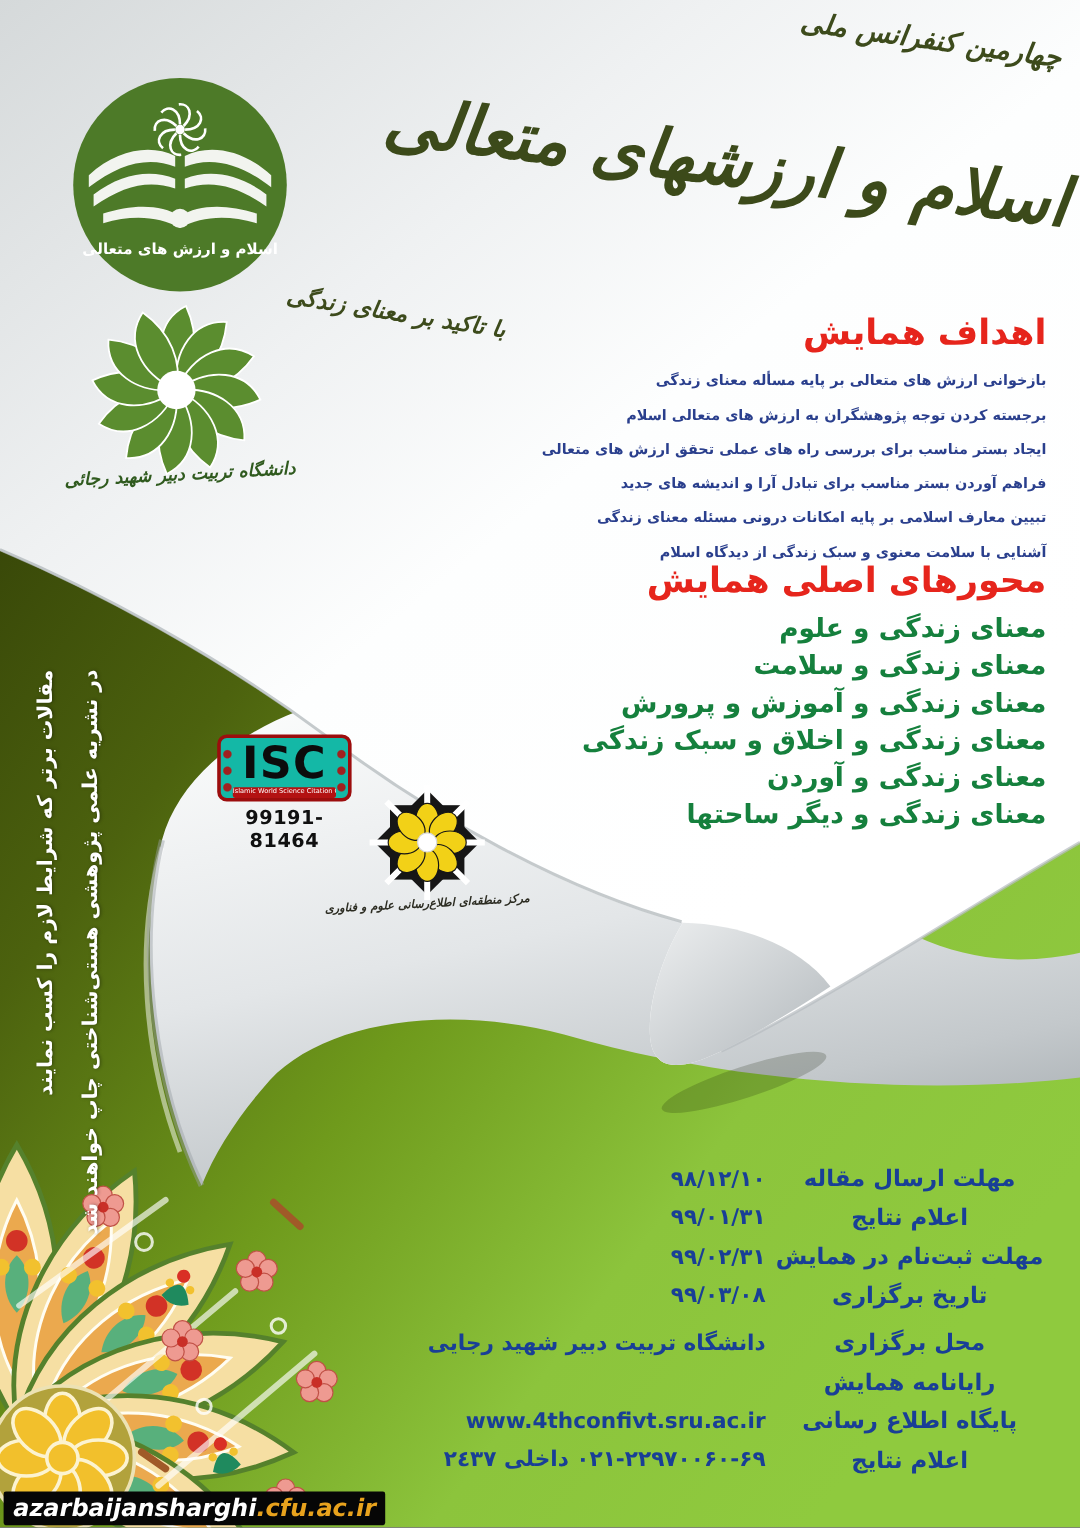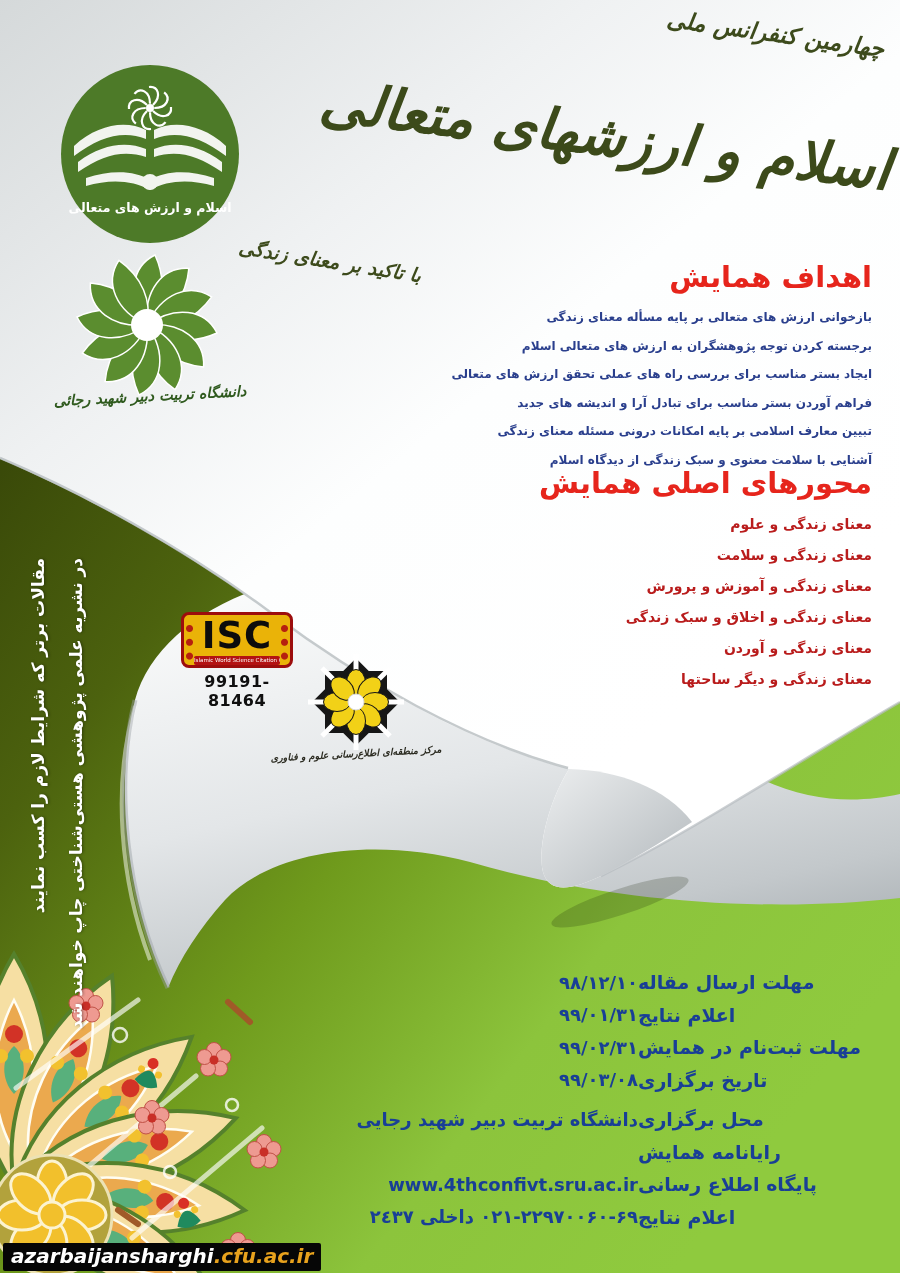--- a/index.html
+++ b/index.html
@@ -24,25 +24,25 @@
   .logo-univ-caption{top:388px;left:30px;width:240px;text-align:center;font-size:14.5px;
     font-weight:bold;font-style:italic;color:#2f5a1e;direction:rtl;transform:rotate(-3deg);}
 
   
   .section{right:28px;width:530px;direction:rtl;text-align:right;}
   .goals{top:260px;}
   .themes{top:466px;text-align:right;}
   .section-heading{color:#e6251c;font-size:29px;font-weight:bold;margin:0 0 9px 0;
     text-shadow:0 0 7px rgba(255,255,255,.95),0 0 2px rgba(255,255,255,.9);}
   .goal-line{font-size:12px;font-weight:bold;color:#2a3f8d;line-height:28.5px;}
-  .theme-line{font-size:14px;font-weight:bold;color:#b91c1c;line-height:31px;}
+  .theme-line{font-size:22px;font-weight:bold;color:#15803d;line-height:31px;}
 
   
   .isc{top:612px;left:181px;width:112px;text-align:center;}
-  .isc-box{position:relative;background:#eab308;border:3px solid #9c0d0d;border-radius:8px;
+  .isc-box{position:relative;background:#14b8a6;border:3px solid #9c0d0d;border-radius:8px;
     padding:1px 10px 0 10px;overflow:hidden;}
   .isc-box::before,.isc-box::after{content:"";position:absolute;top:2px;bottom:2px;width:11px;
     background:radial-gradient(circle at 50% 25%,rgba(176,16,16,.9) 0 3px,rgba(176,16,16,0) 4px),
                radial-gradient(circle at 50% 55%,rgba(176,16,16,.9) 0 3px,rgba(176,16,16,0) 4px),
                radial-gradient(circle at 50% 85%,rgba(176,16,16,.9) 0 3px,rgba(176,16,16,0) 4px);}
   .isc-box::before{left:0;} .isc-box::after{right:0;}
   .isc-text{font-size:37px;line-height:40px;font-weight:bold;color:#0c0c0c;letter-spacing:1px;}
   .isc-strip{background:#b31212;color:#fff;font-size:5.5px;line-height:9px;white-space:nowrap;
     overflow:hidden;border-radius:2px;}
   .isc-code{font-size:16px;font-weight:bold;color:#101010;margin-top:4px;letter-spacing:.5px;}
@@ -55,21 +55,21 @@
   
   .side-note{left:-141px;top:718px;width:400px;height:80px;transform:rotate(-90deg);
     direction:rtl;text-align:right;color:#fff;font-weight:bold;
     text-shadow:0 1px 3px rgba(0,0,0,.4);}
   .side-note div{white-space:nowrap;font-size:17px;line-height:38px;}
 
   
   .info{top:966px;right:22px;width:560px;direction:rtl;}
   .info-row{display:flex;align-items:center;height:32.5px;}
   .info-row.gap{margin-top:7px;}
-  .info-label{width:240px;font-size:19px;font-weight:bold;color:#193f96;text-align:left;}
+  .info-label{width:240px;font-size:19px;font-weight:bold;color:#193f96;text-align:center;}
   .info-value{flex:1;font-size:18px;font-weight:bold;color:#193f96;text-align:right;
     font-family:"DejaVu Sans",sans-serif;}
 
   
   .watermark{left:3px;top:1243px;background:#060606;padding:1px 8px 3px 8px;border-radius:2px;
     font-size:20px;font-weight:bold;font-style:italic;white-space:nowrap;direction:ltr;}
   .wm-site{color:#fff;} .wm-domain{color:#e8a21d;}
 </style>
 </head>
 <body>

